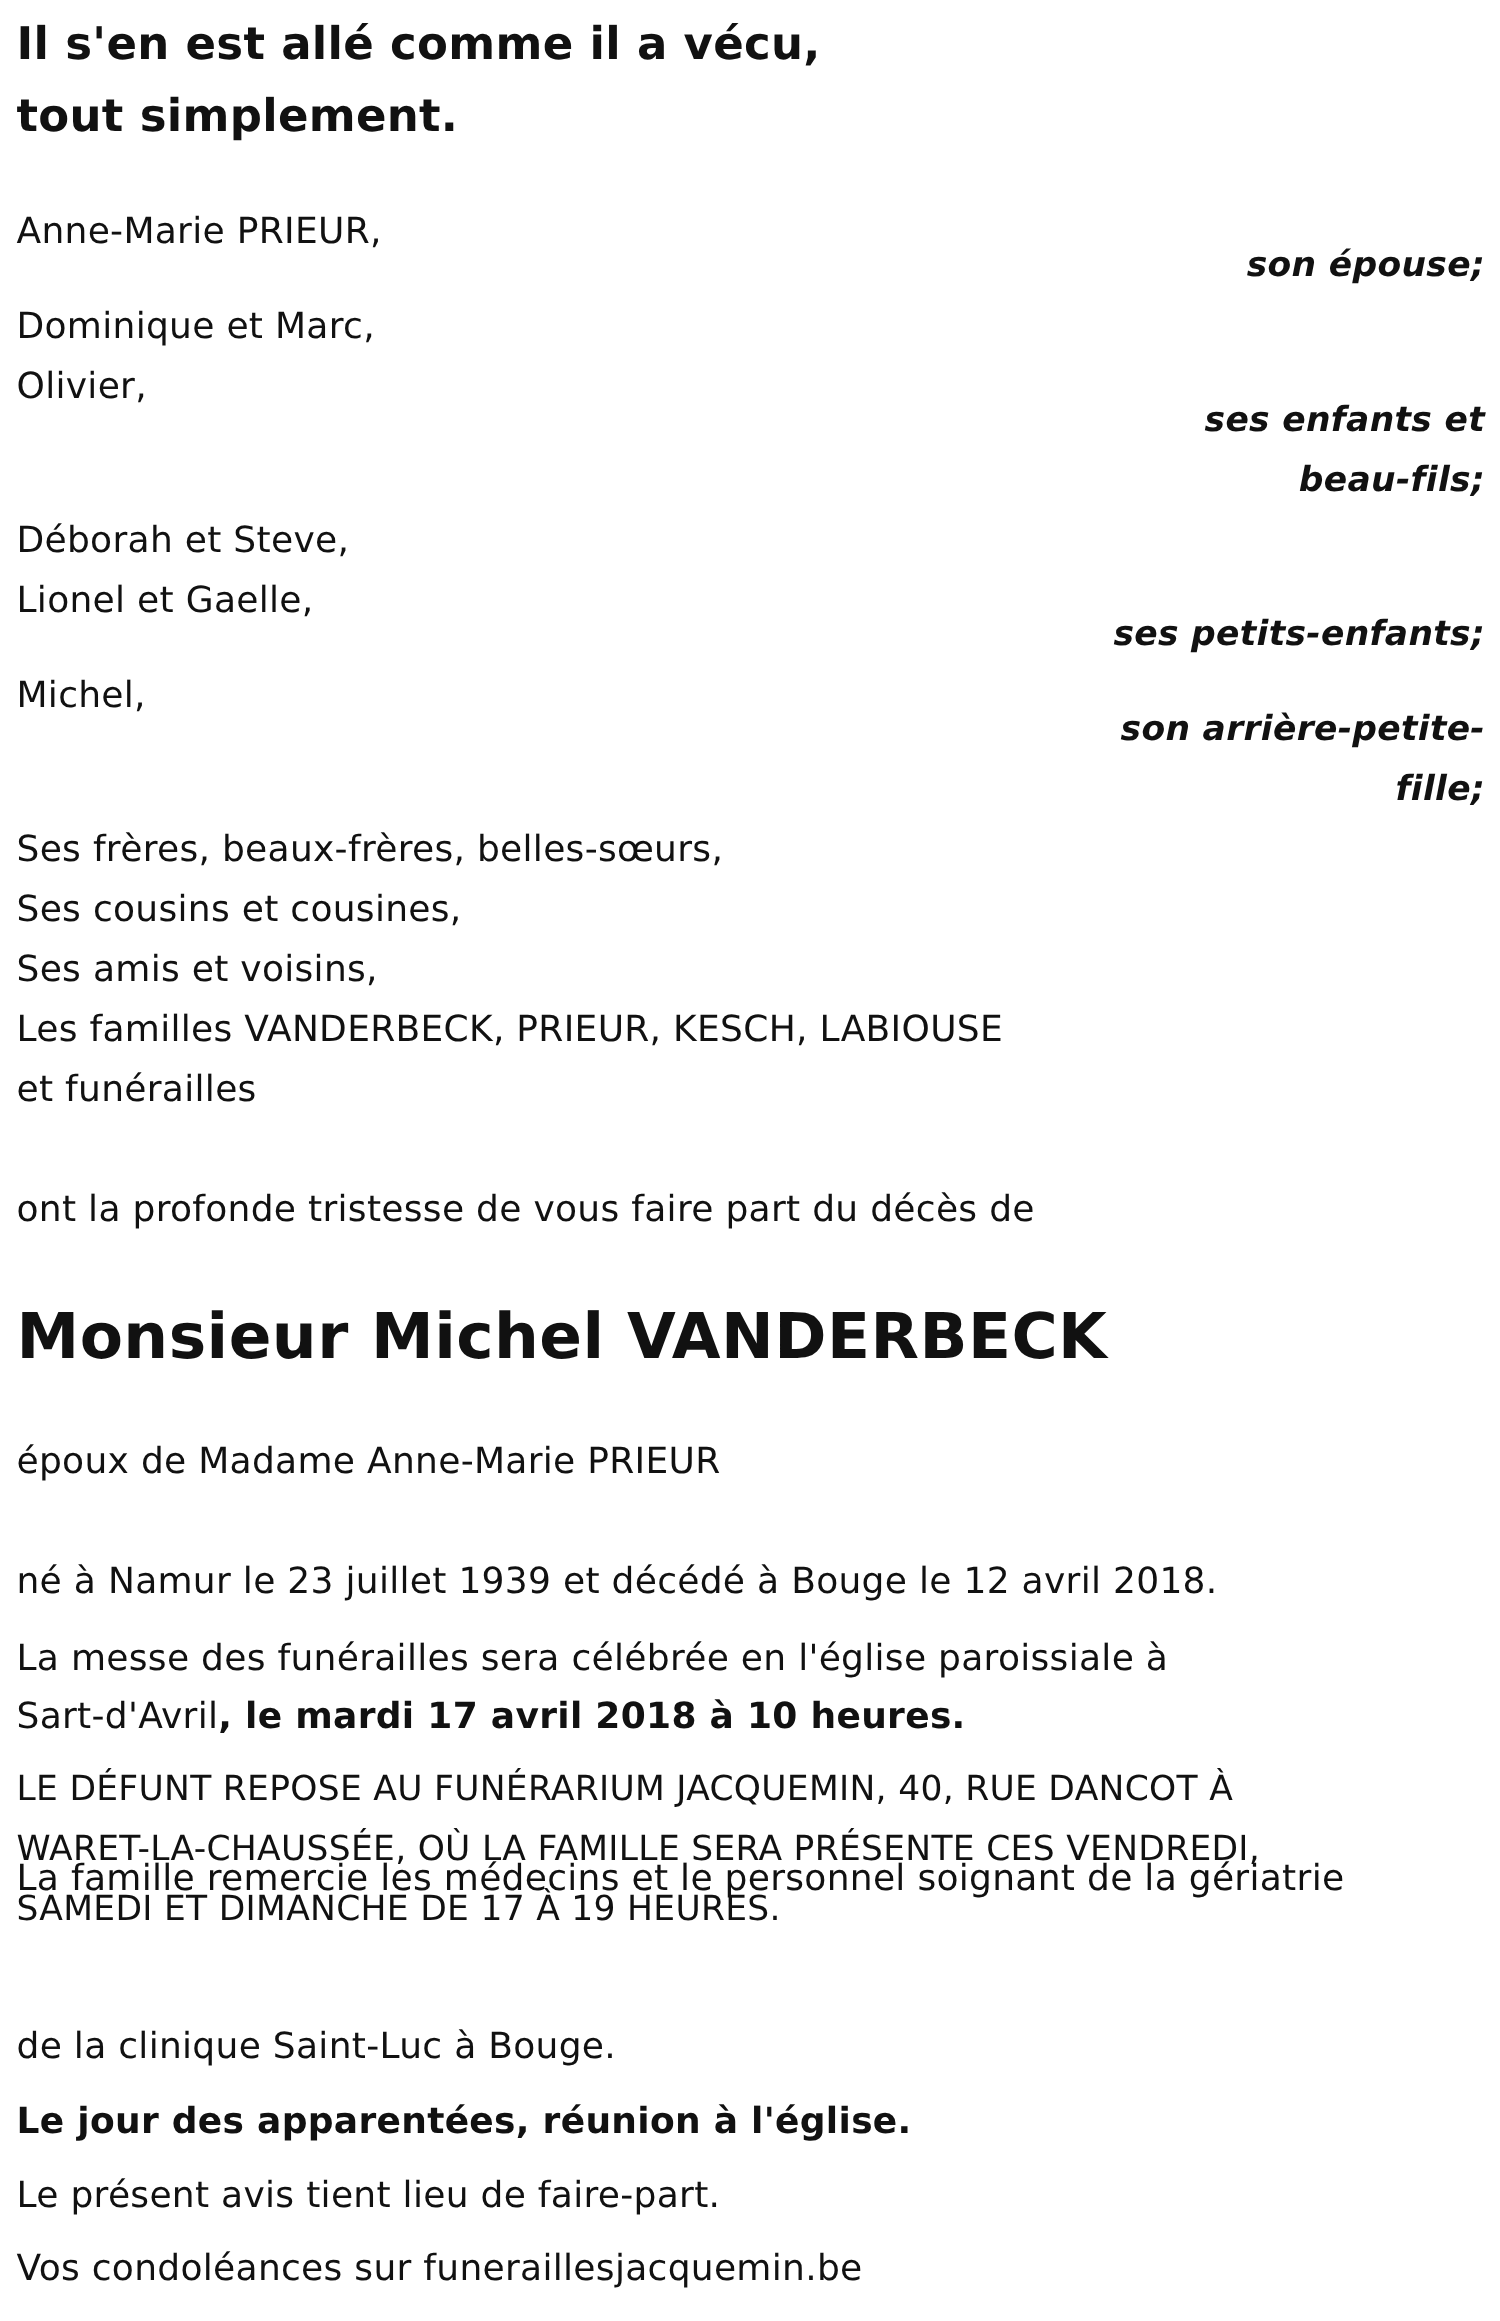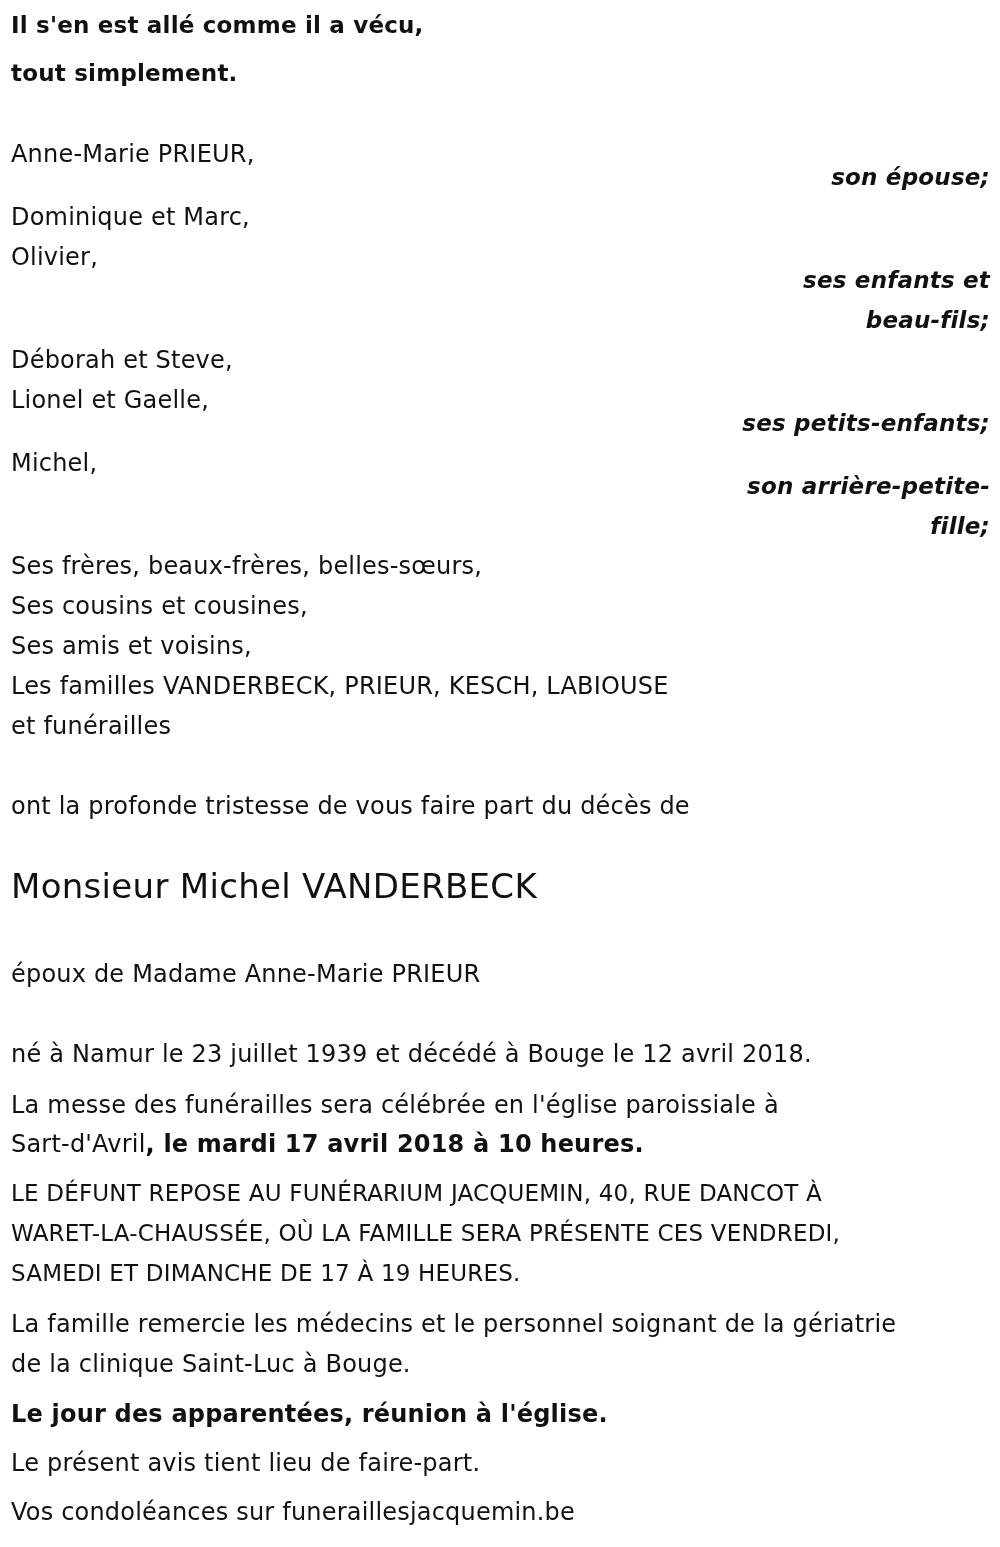--- a/index.html
+++ b/index.html
@@ -4,22 +4,22 @@
 <style>
   html, body { margin: 0; padding: 0; background: #ffffff; }
   body {
     width: 1000px; height: 1547px; position: relative; overflow: hidden;
     font-family: "DejaVu Sans", sans-serif; color: #111111;
     font-size: 24px; letter-spacing: 0.2px;
   }
   .abs { position: absolute; left: 11px; white-space: nowrap; }
   .right { position: absolute; right: 10px; text-align: right; font-style: italic; white-space: nowrap; font-size: 23px; font-weight: bold; }
   .bold { font-weight: bold; }
-  .quote { font-weight: bold; font-size: 23px; }
-  .title { font-weight: normal; font-size: 34px; letter-spacing: 0.3px; text-align: right; }
+  .quote { font-weight: bold; font-size: 30px; }
+  .title { font-weight: bold; font-size: 42px; letter-spacing: 0.3px; text-align: right; }
   .caps { font-weight: normal; font-size: 23px; }
 </style>
 </head>
 <body>
 
 <div>
   <div class="abs quote" style="top:12px">Il s'en est allé comme il a vécu,</div>
   <div class="abs quote" style="top:60px">tout simplement.</div>
 
   <div class="abs" style="top:140px">Anne-Marie PRIEUR,</div>
@@ -54,21 +54,21 @@
 
   <div class="abs" style="top:1091px">La messe des funérailles sera célébrée en l'église paroissiale à</div>
   <div class="abs" style="top:1130px">
     <span>Sart-d'Avril</span><span class="bold">, le mardi 17 avril 2018 à 10 heures.</span>
   </div>
 
   <div class="abs caps" style="top:1180px">LE DÉFUNT REPOSE AU FUNÉRARIUM JACQUEMIN, 40, RUE DANCOT À</div>
   <div class="abs caps" style="top:1220px">WARET-LA-CHAUSSÉE, OÙ LA FAMILLE SERA PRÉSENTE CES VENDREDI,</div>
   <div class="abs caps" style="top:1260px">SAMEDI ET DIMANCHE DE 17 À 19 HEURES.</div>
 
-  <div class="abs" style="top:1310px">La famille remercie les médecins et le personnel soignant de la gériatrie</div>
+  <div class="abs" style="top:1238px">La famille remercie les médecins et le personnel soignant de la gériatrie</div>
   <div class="abs" style="top:1350px">de la clinique Saint-Luc à Bouge.</div>
 
   <div class="abs bold" style="top:1400px">Le jour des apparentées, réunion à l'église.</div>
 
   <div class="abs" style="top:1449px">Le présent avis tient lieu de faire-part.</div>
 
   <div class="abs" style="top:1498px">Vos condoléances sur funeraillesjacquemin.be</div>
 </div>
 
 </body></html>

